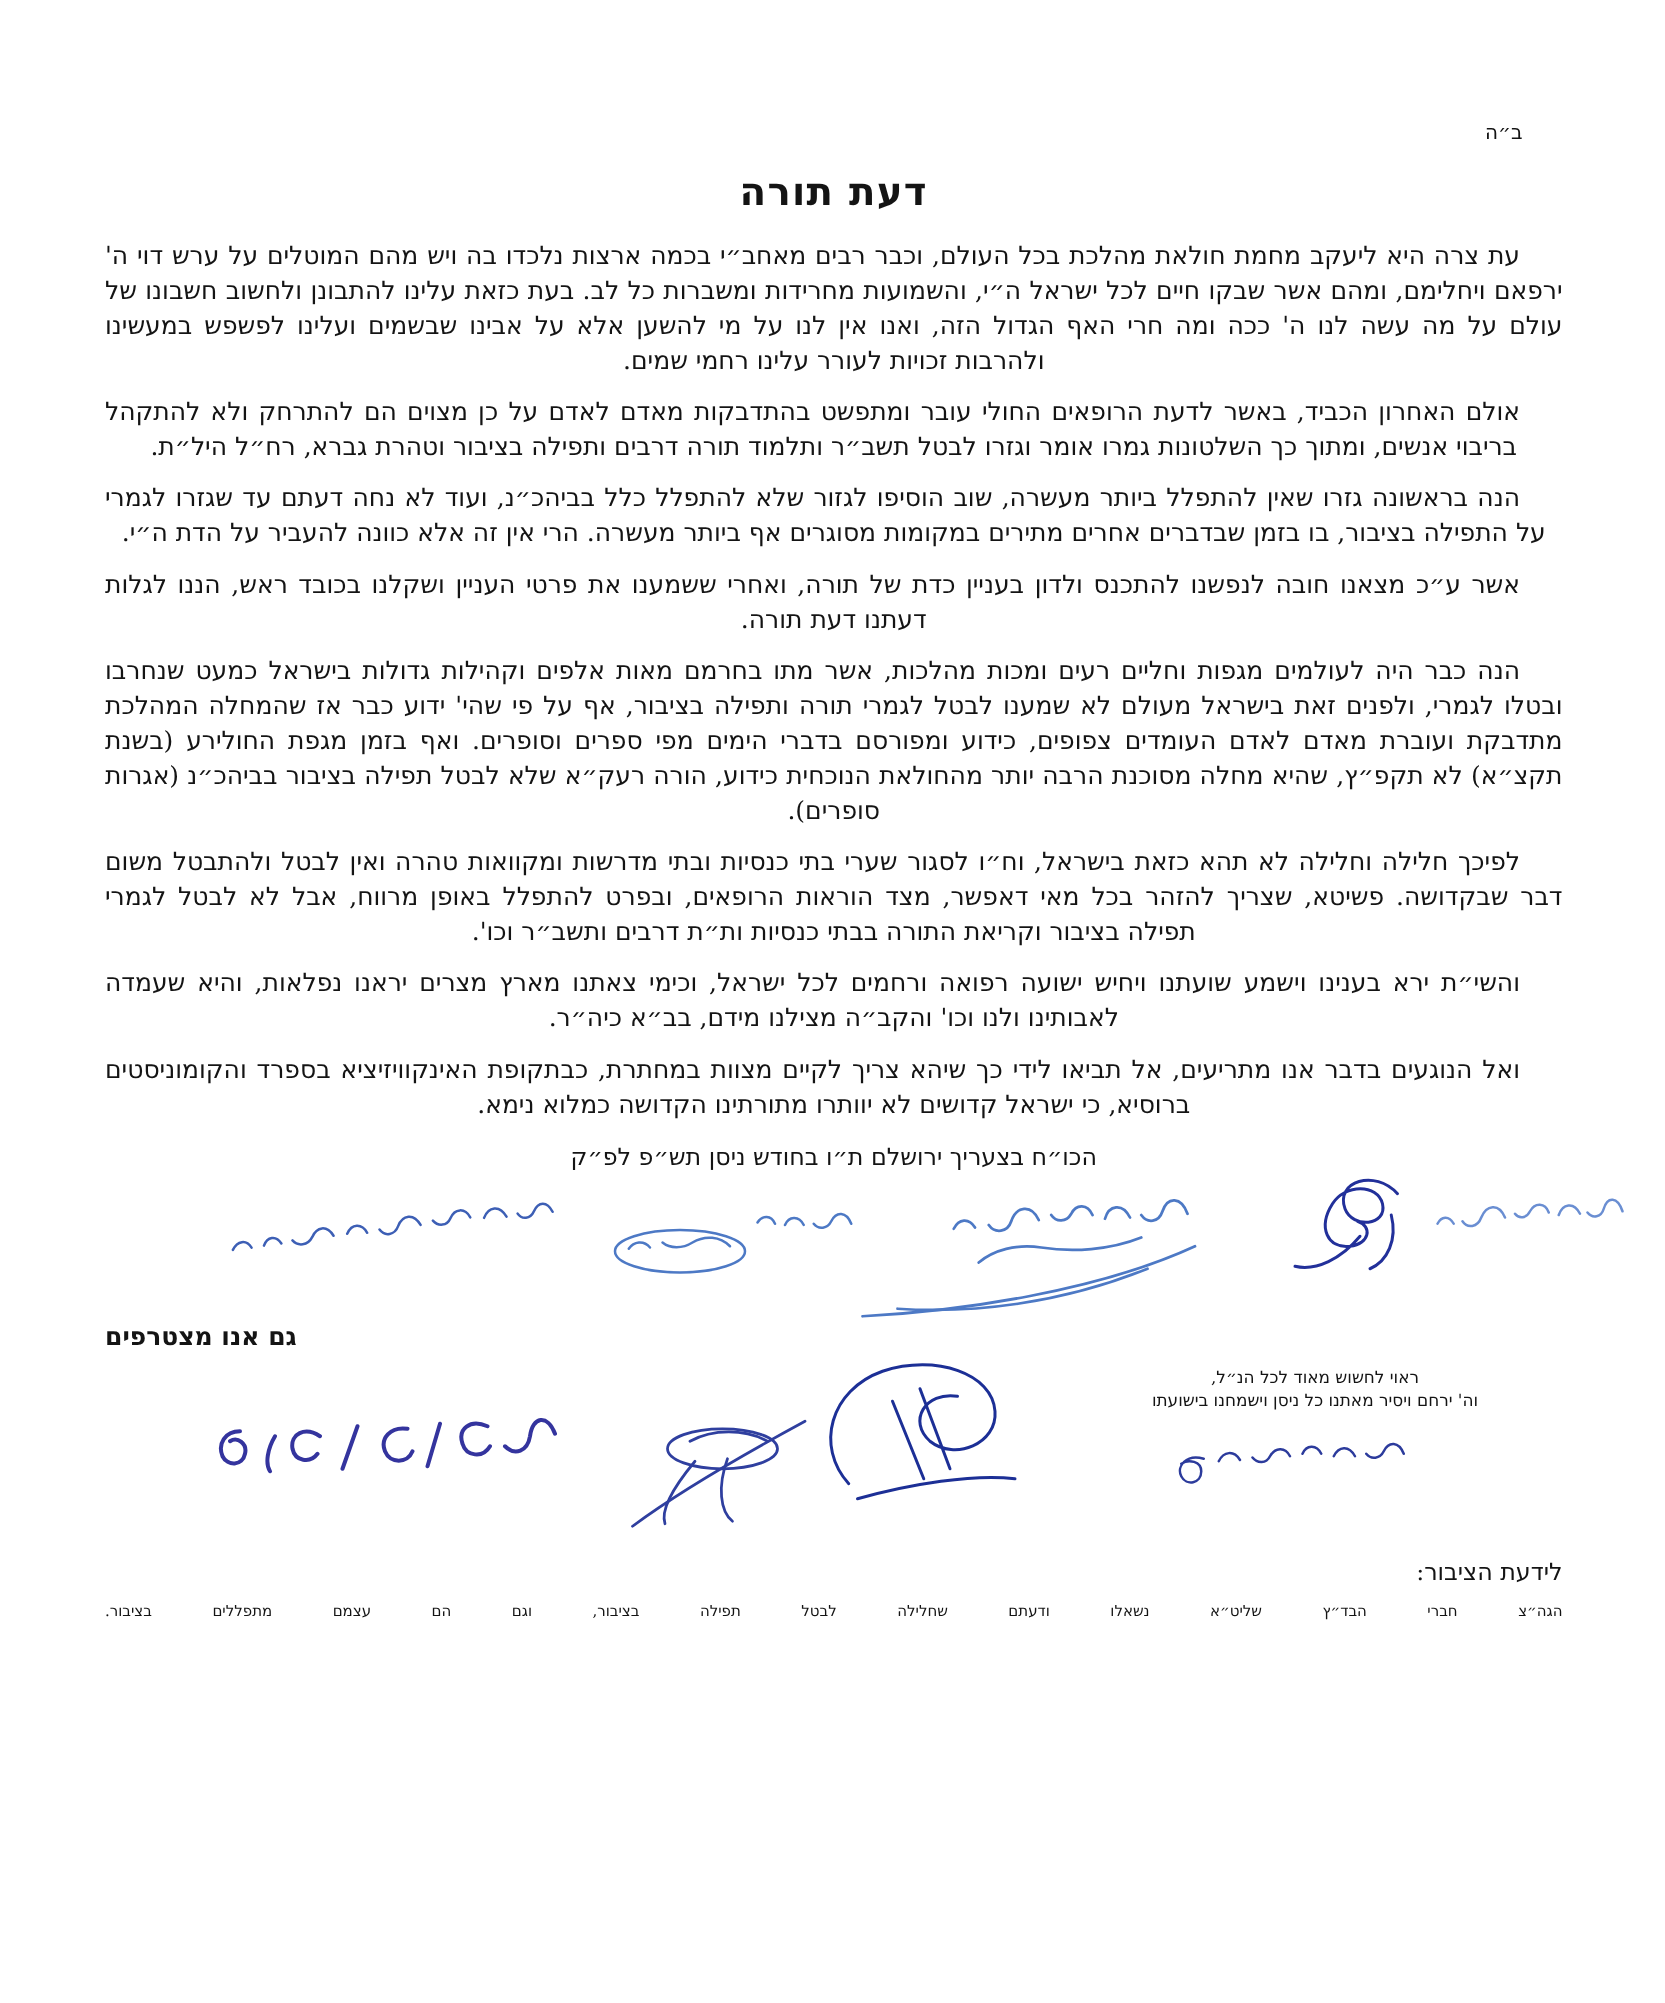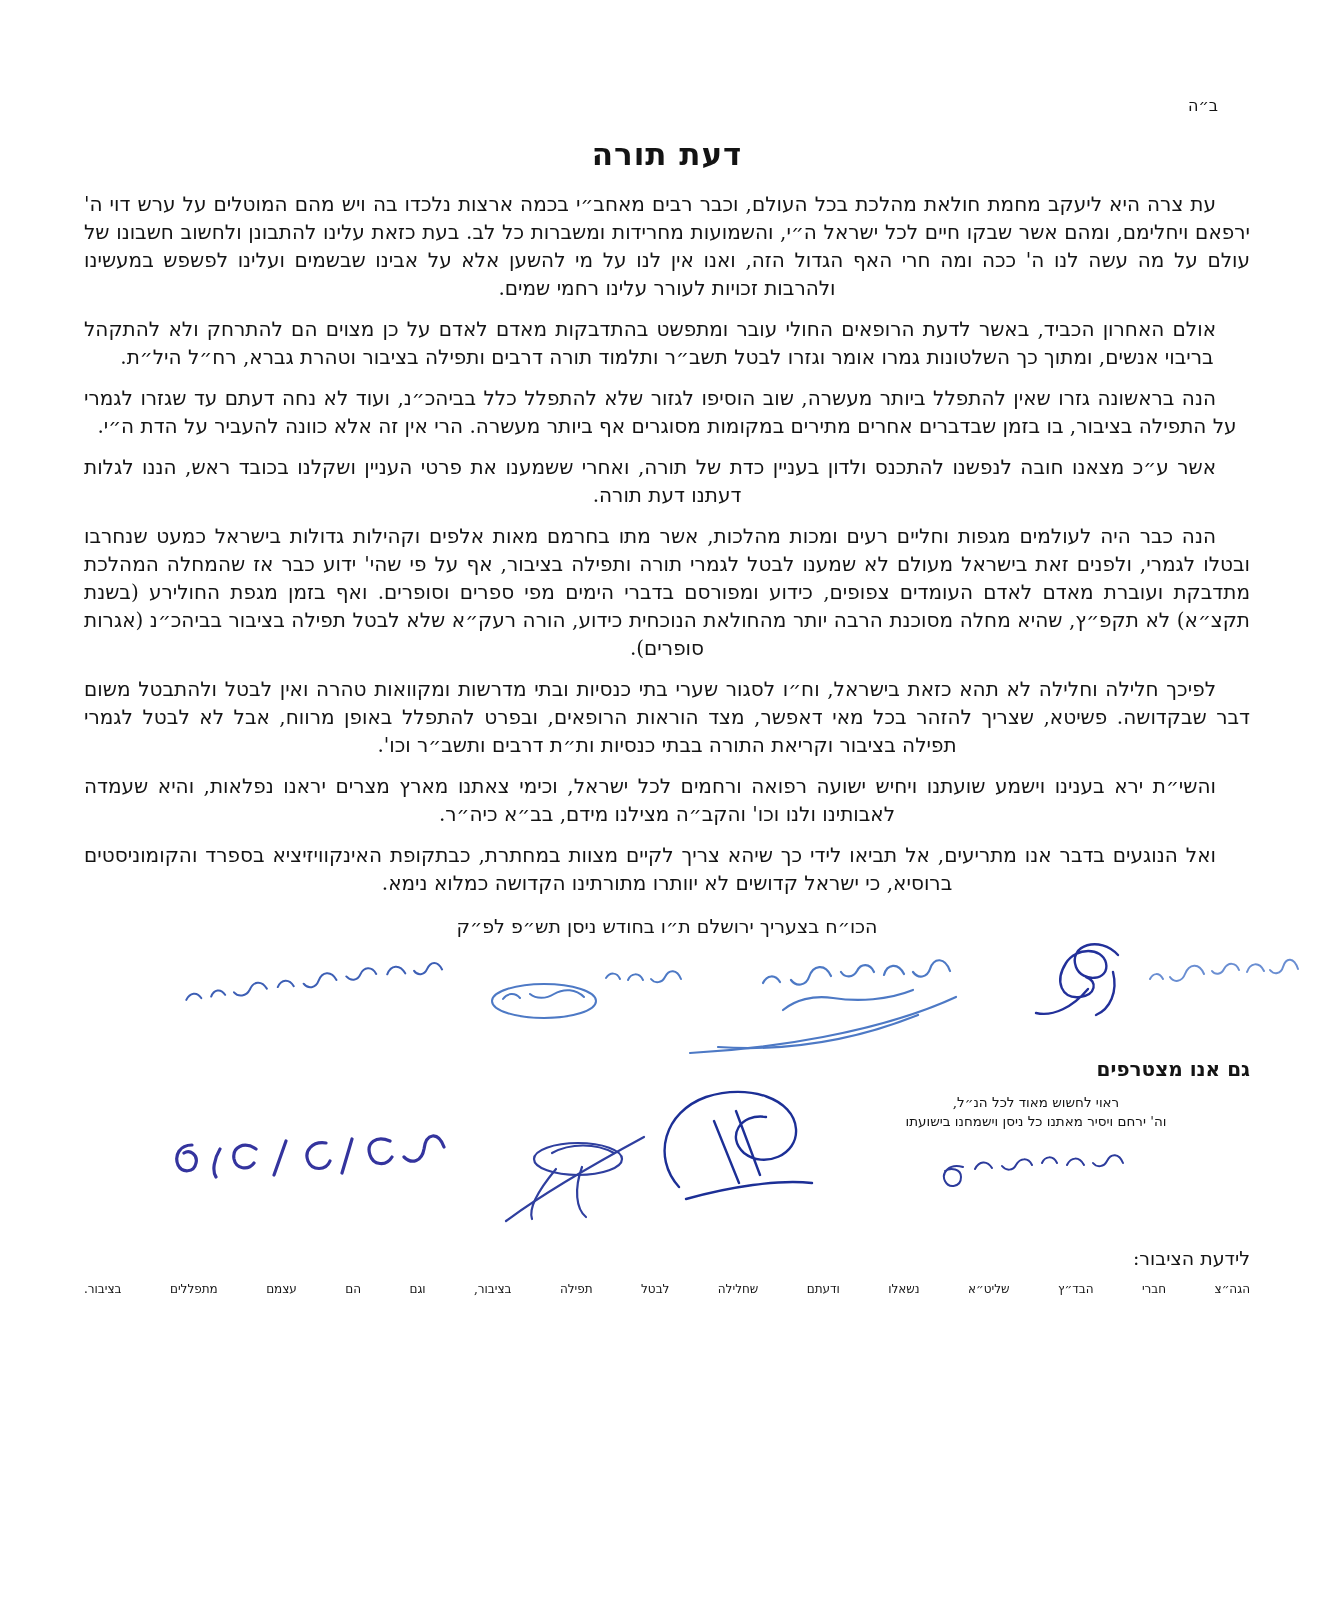--- a/index.html
+++ b/index.html
@@ -27,22 +27,22 @@
     text-align-last:center;
     text-indent:34px;
   }
   .dateline { margin-top:18px; text-align:center; font-size:19px; }
   .sig-row { position:relative; width:1166px; }
   .sig-row-1 { height:118px; }
   .sig-row-2 { height:150px; margin-top:2px; }
   .sig { position:absolute; }
   .sig svg { display:block; overflow:visible; }
   .sig path, .sig ellipse { fill:none; stroke-linecap:round; stroke-linejoin:round; }
-  .joining { text-align:right; font-size:20px; font-weight:bold; margin-top:2px; }
-  .side-note { position:absolute; left:754px; top:10px; width:396px; text-align:center;
+  .joining { text-align:left; font-size:20px; font-weight:bold; margin-top:2px; }
+  .side-note { position:absolute; left:770px; top:10px; width:396px; text-align:center;
                font-size:13.5px; line-height:19px; }
   .footer-label { margin-top:14px; font-size:19px; text-align:right; }
   .footer-text { margin:6px 0 0; font-size:12px; line-height:28px;
                  text-align:justify; text-align-last:justify; }
 </style>
 </head>
 <body>
 
 <div class="page">
 

